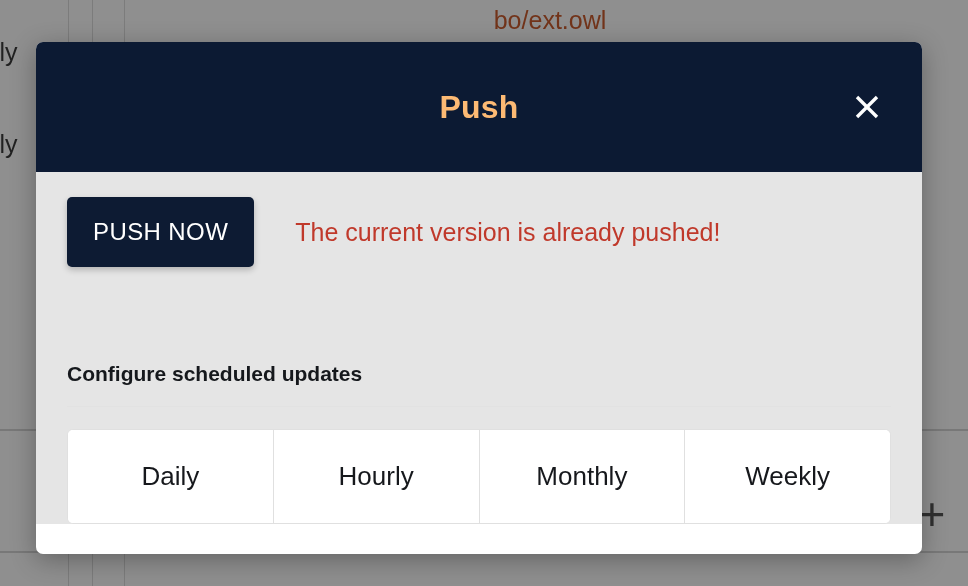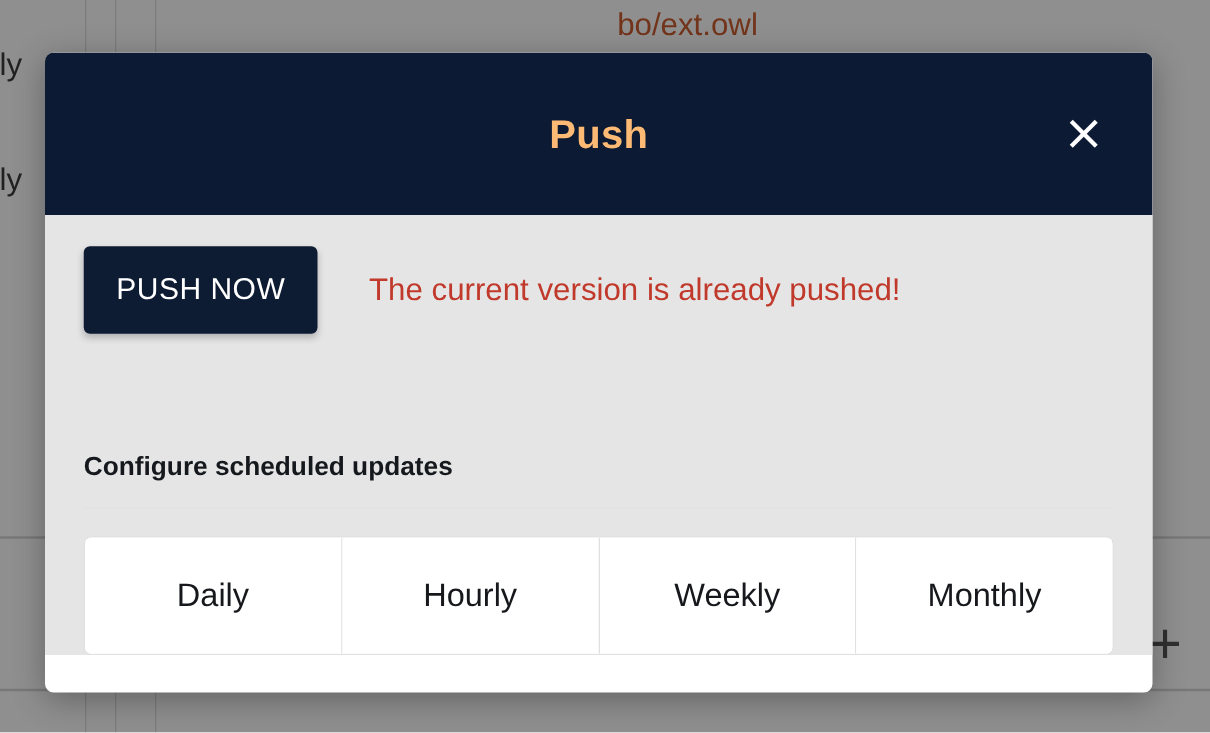--- a/index.html
+++ b/index.html
@@ -248,20 +248,20 @@
         <button class="push-now-btn">PUSH NOW</button>
         <div class="push-status">The current version is already pushed!</div>
       </div>
 
       <div class="section-heading">Configure scheduled updates</div>
       <div class="section-rule"></div>
 
       <div class="schedule-tabs">
         <button class="schedule-tab">Daily</button>
         <button class="schedule-tab">Hourly</button>
+        <button class="schedule-tab">Monthly</button>
         <button class="schedule-tab">Weekly</button>
-        <button class="schedule-tab">Monthly</button>
       </div>
 
     </div>
   </div>
 
 </div>
 
 </body></html>

